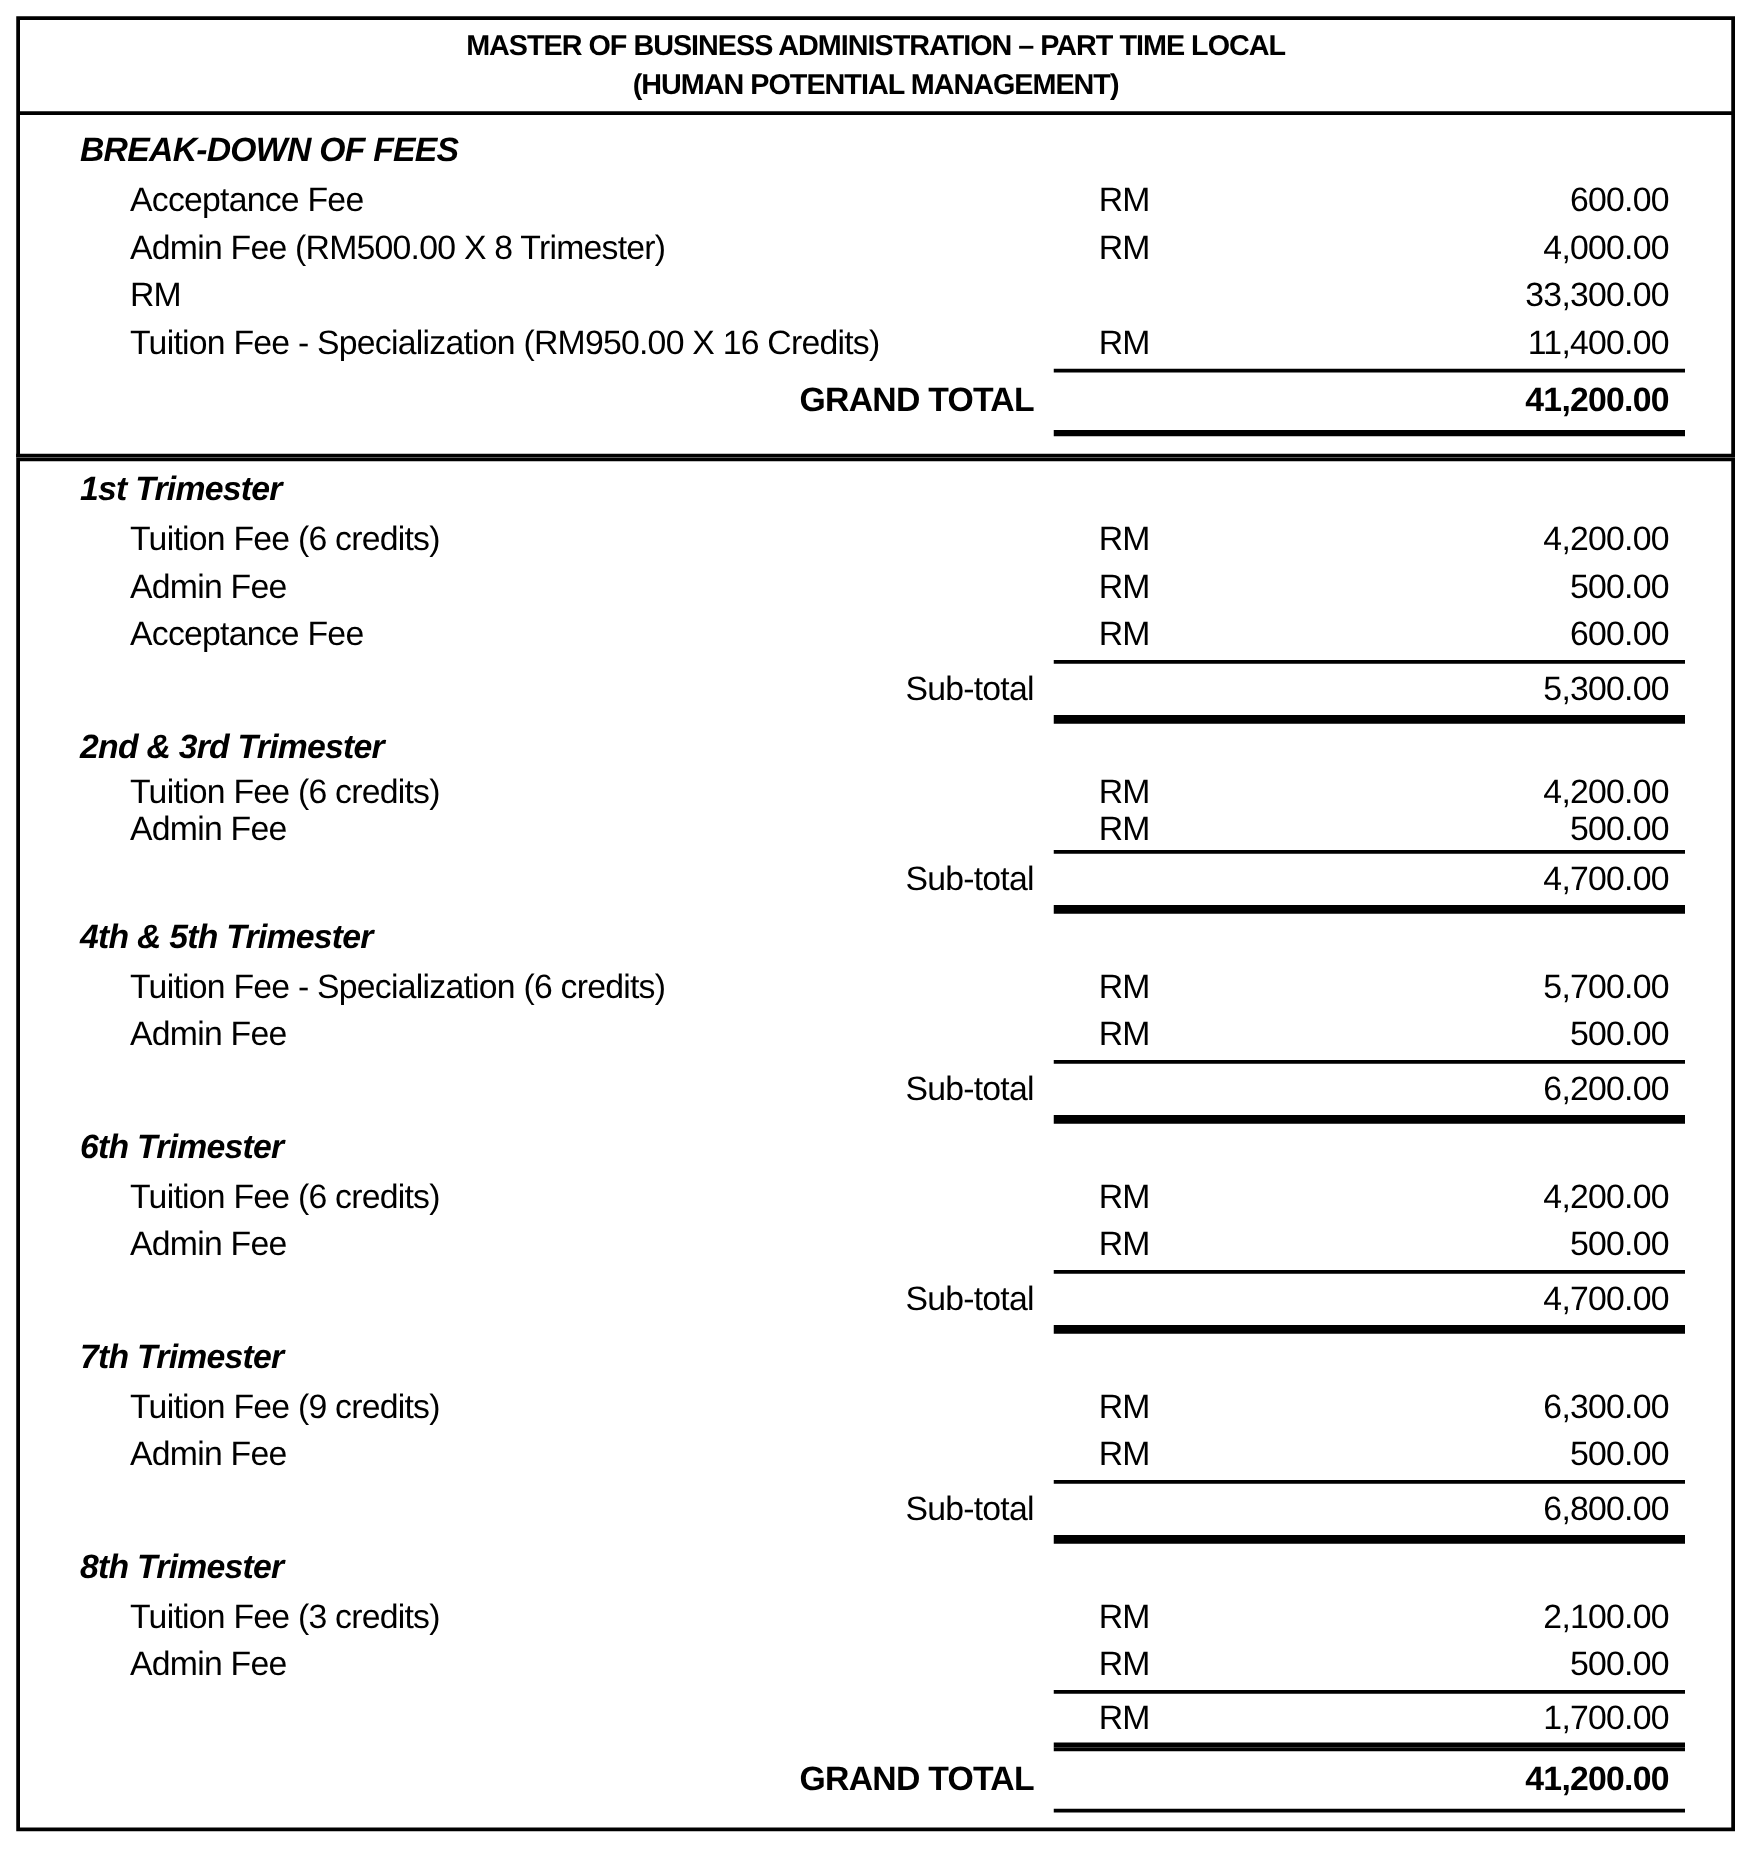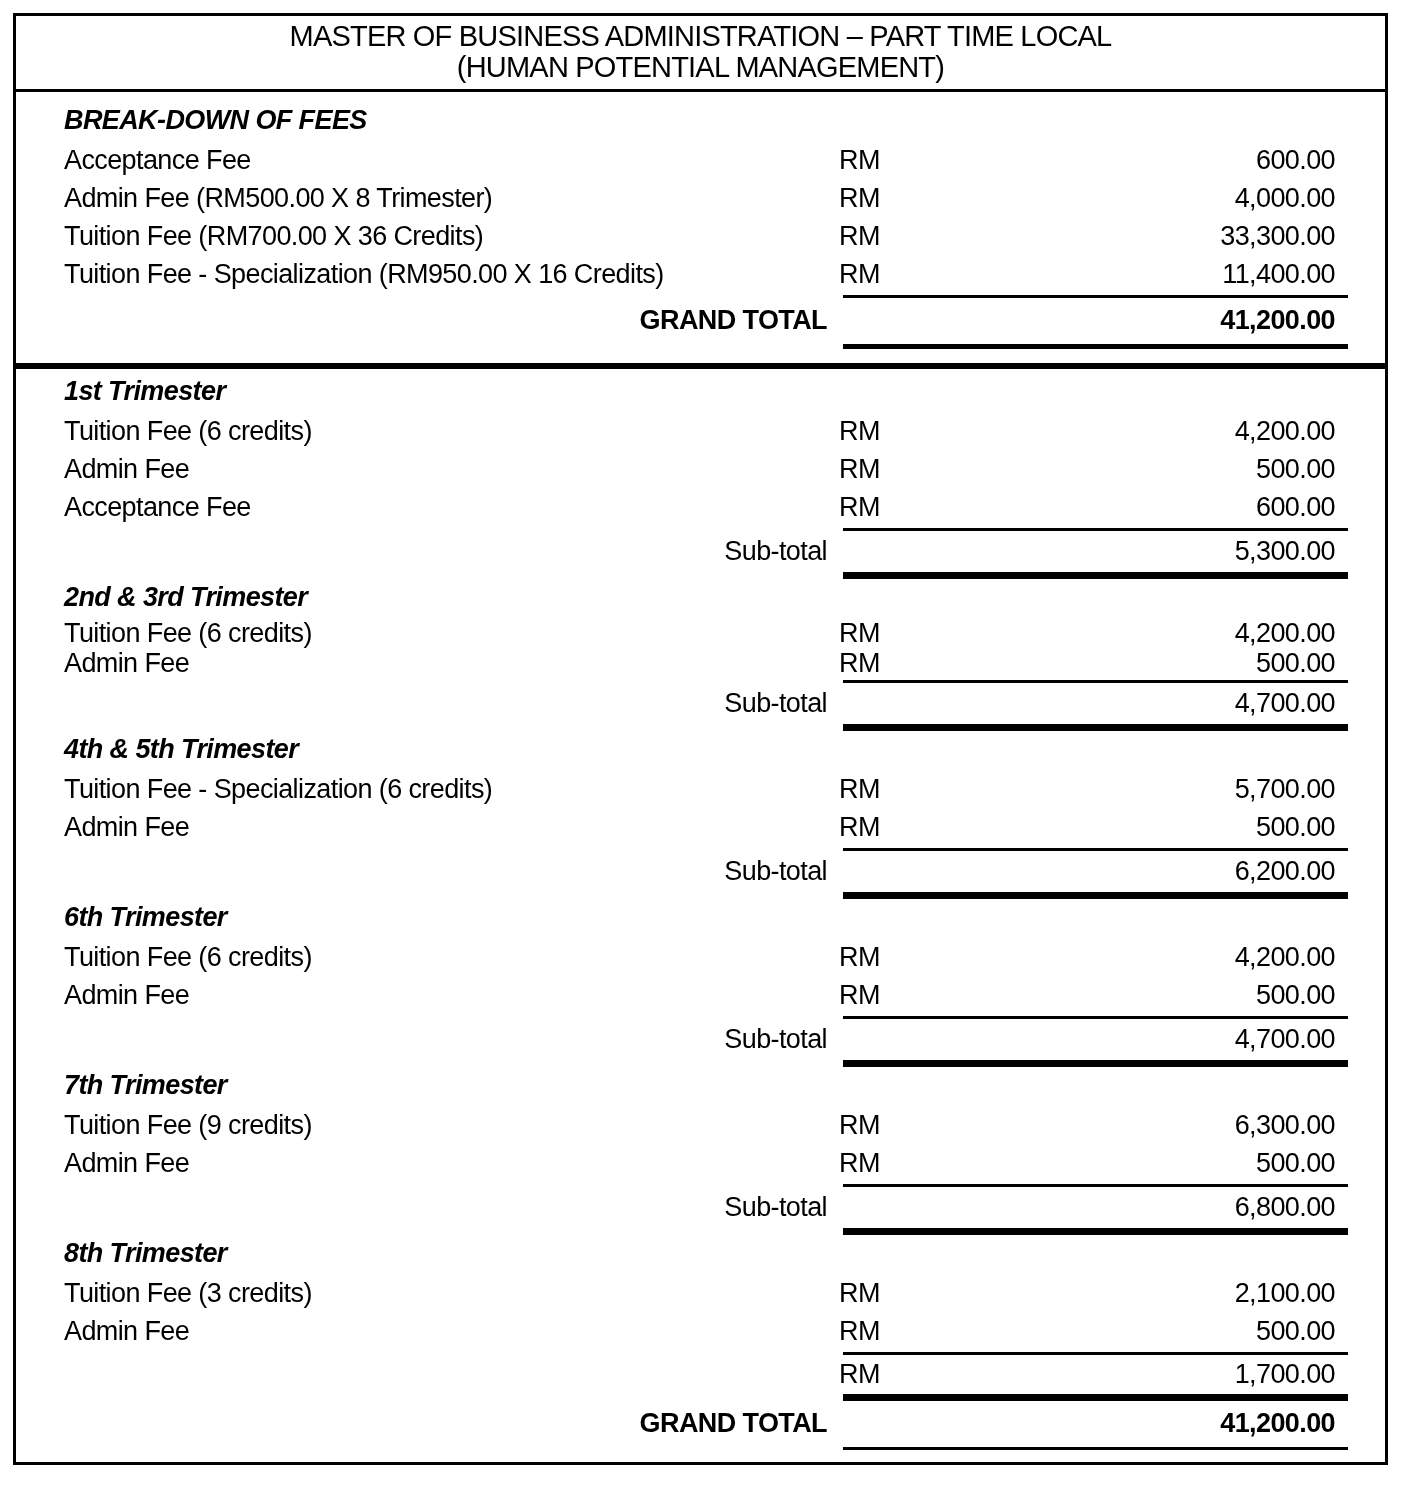--- a/index.html
+++ b/index.html
@@ -11,22 +11,22 @@
     font-size: 27px;
     letter-spacing: -0.6px;
   }
   .page { padding: 13px 13px 16px 13px; }
 
   .box { border: 3px solid #000; background: #fff; }
 
   
   .title-box { text-align: center; padding: 5px 10px 6px 10px; }
   .title-line {
-    font-weight: normal;
-    font-size: 29px;
+    font-weight: bold;
+    font-size: 23px;
     line-height: 31px;
     letter-spacing: -0.8px;
   }
 
   
   .breakdown-box { border-top: none; padding: 10px 0 14px 0; }
 
   .sec-heading {
     font-weight: bold;
     font-style: italic;
@@ -35,20 +35,21 @@
     letter-spacing: -0.6px;
     margin: 2px 0 5px 48px;
   }
 
   
   .frow {
     display: flex;
     align-items: center;
     height: 38px;
     padding: 0 50px 0 48px;
+    margin-left: 40px;
   }
   .frow.tight { height: 30px; }
   .lbl { width: 775px; }
   .rm  { width: 112px; }
   .amt { flex: 1; text-align: right; }
 
   
   .subrow {
     display: flex;
     align-items: center;
@@ -96,21 +97,20 @@
       <span class="lbl">Acceptance Fee</span>
       <span class="rm">RM</span>
       <span class="amt">600.00</span>
     </div>
     <div class="frow">
       <span class="lbl">Admin Fee (RM500.00 X 8 Trimester)</span>
       <span class="rm">RM</span>
       <span class="amt">4,000.00</span>
     </div>
     <div class="frow">
-      <span class="lbl">Tuition Fee (RM700.00 X 36 Credits)</span>
       <span class="rm">RM</span>
       <span class="amt">33,300.00</span>
     </div>
     <div class="frow">
       <span class="lbl">Tuition Fee - Specialization (RM950.00 X 16 Credits)</span>
       <span class="rm">RM</span>
       <span class="amt">11,400.00</span>
     </div>
 
     <div class="rule"></div>

